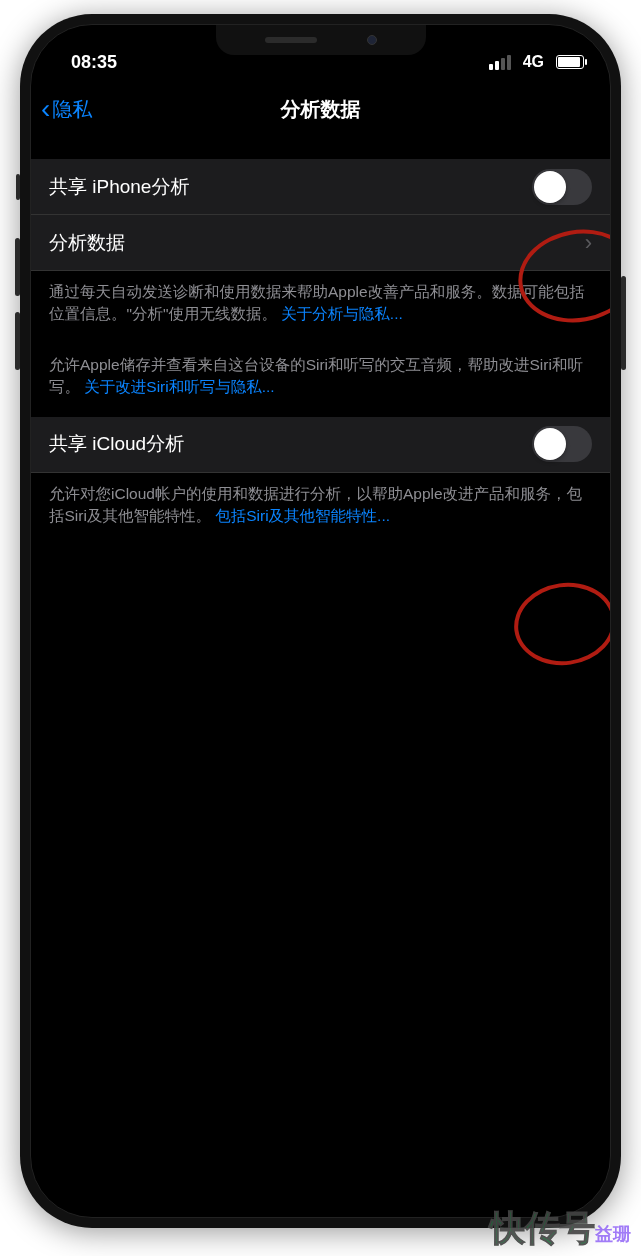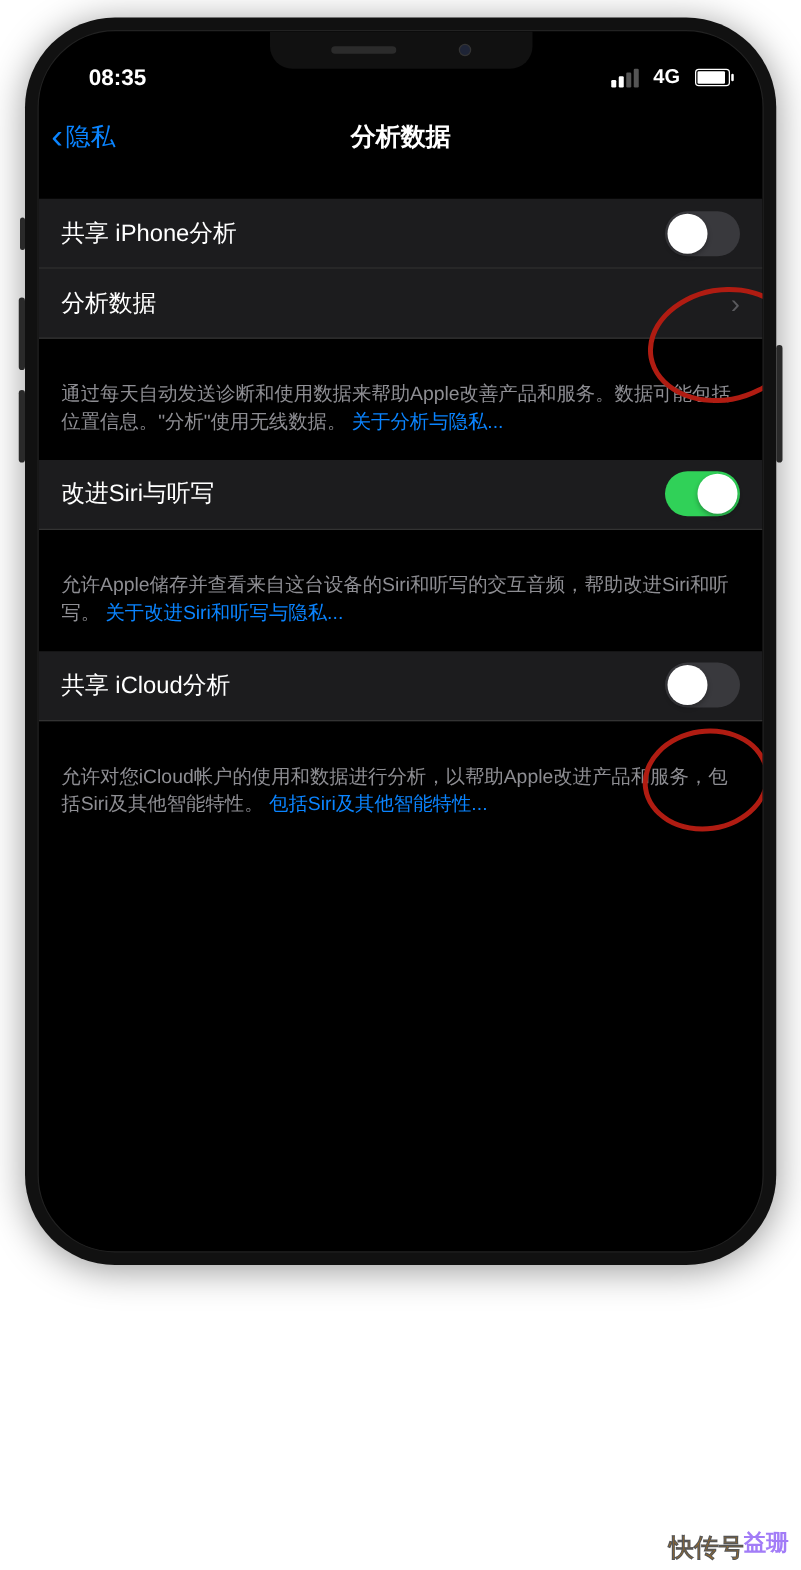--- a/index.html
+++ b/index.html
@@ -3,21 +3,21 @@
 <meta charset="utf-8">
 <style>
   * { margin:0; padding:0; box-sizing:border-box; -webkit-font-smoothing:antialiased; }
   body {
     background:#fff;
     width:641px; height:1256px;
     font-family:-apple-system,"Helvetica Neue",Arial,sans-serif;
     position:relative; overflow:hidden;
   }
   .phone-frame {
-    position:absolute; left:20px; top:14px; width:601px; height:998px;
+    position:absolute; left:20px; top:14px; width:601px; height:1214px;
     background:#111; border-radius:72px; padding:10px;
     box-shadow:0 4px 30px rgba(0,0,0,0.4);
   }
   .side-btn { position:absolute; background:#2a2a2a; border-radius:3px; }
   .side-btn.sw { left:-4px; top:160px; width:4px; height:26px; }
   .side-btn.vu { left:-5px; top:224px; width:5px; height:58px; }
   .side-btn.vd { left:-5px; top:298px; width:5px; height:58px; }
   .side-btn.pw { right:-5px; top:262px; width:5px; height:94px; }
   .screen {
     width:100%; height:100%; background:#000; border-radius:62px;
@@ -54,21 +54,20 @@
   .cell {
     background:#1c1c1e; height:56px; display:flex; align-items:center;
     justify-content:space-between; padding:0 18px; color:#fff; font-size:19px;
     border-bottom:0.5px solid #333; position:relative;
   }
   .cell:last-child { border-bottom:none; }
   .cell .chev-right { color:#5a5a5e; font-size:22px; font-weight:300; }
   .footer {
     color:#8e8e93; font-size:15.5px; line-height:1.45;
     padding:10px 18px 0 18px;
-    margin-top:24px;
   }
   .footer .link { color:#0a84ff; }
   .toggle {
     width:60px; height:36px; border-radius:18px; position:relative;
     transition:background .2s; flex-shrink:0;
   }
   .toggle .knob {
     width:32px; height:32px; background:#fff; border-radius:50%;
     position:absolute; top:2px; box-shadow:0 2px 4px rgba(0,0,0,0.3);
   }
@@ -76,22 +75,22 @@
   .toggle.off .knob { left:2px; }
   .toggle.on { background:#30d158; }
   .toggle.on .knob { right:2px; }
   .annot {
     position:absolute; border:4px solid #b01c12; border-radius:50%;
     pointer-events:none; z-index:20;
   }
   .annot.a1 { width:120px; height:92px; top:205px; right:-28px; transform:rotate(-10deg); }
   .annot.a2 { width:102px; height:82px; top:558px; right:-6px; transform:rotate(-8deg); }
   .watermark {
-    position:absolute; bottom:4px; right:46px; color:#a16207; font-size:20px;
-    font-weight:400; -webkit-text-stroke:1px #444; opacity:.9;
+    position:absolute; bottom:4px; right:46px; color:#15803d; font-size:35px;
+    font-weight:700; -webkit-text-stroke:1px #444; opacity:.9;
   }
   .watermark-sub {
     position:absolute; bottom:10px; right:10px; color:#8b5cf6; font-size:18px; font-weight:600; opacity:.8;
   }
 </style>
 </head>
 <body>
 
 <div class="phone-frame">
   <div class="side-btn sw"></div>
@@ -145,26 +144,20 @@
           <span>分析数据</span>
           <span class="chev-right">›</span>
         </div>
         <div class="footer">
           <span>通过每天自动发送诊断和使用数据来帮助Apple改善产品和服务。数据可能包括位置信息。"分析"使用无线数据。</span>
           <span class="link">关于分析与隐私...</span>
         </div>
       </div>
 
       <div class="group">
-        <div class="cell">
-          <span>改进Siri与听写</span>
-          <div class="toggle on">
-              <div class="knob"></div>
-            </div>
-        </div>
         <div class="footer">
           <span>允许Apple储存并查看来自这台设备的Siri和听写的交互音频，帮助改进Siri和听写。</span>
           <span class="link">关于改进Siri和听写与隐私...</span>
         </div>
       </div>
 
       <div class="group">
         <div class="cell">
           <span>共享 iCloud分析</span>
           <div class="toggle off">

